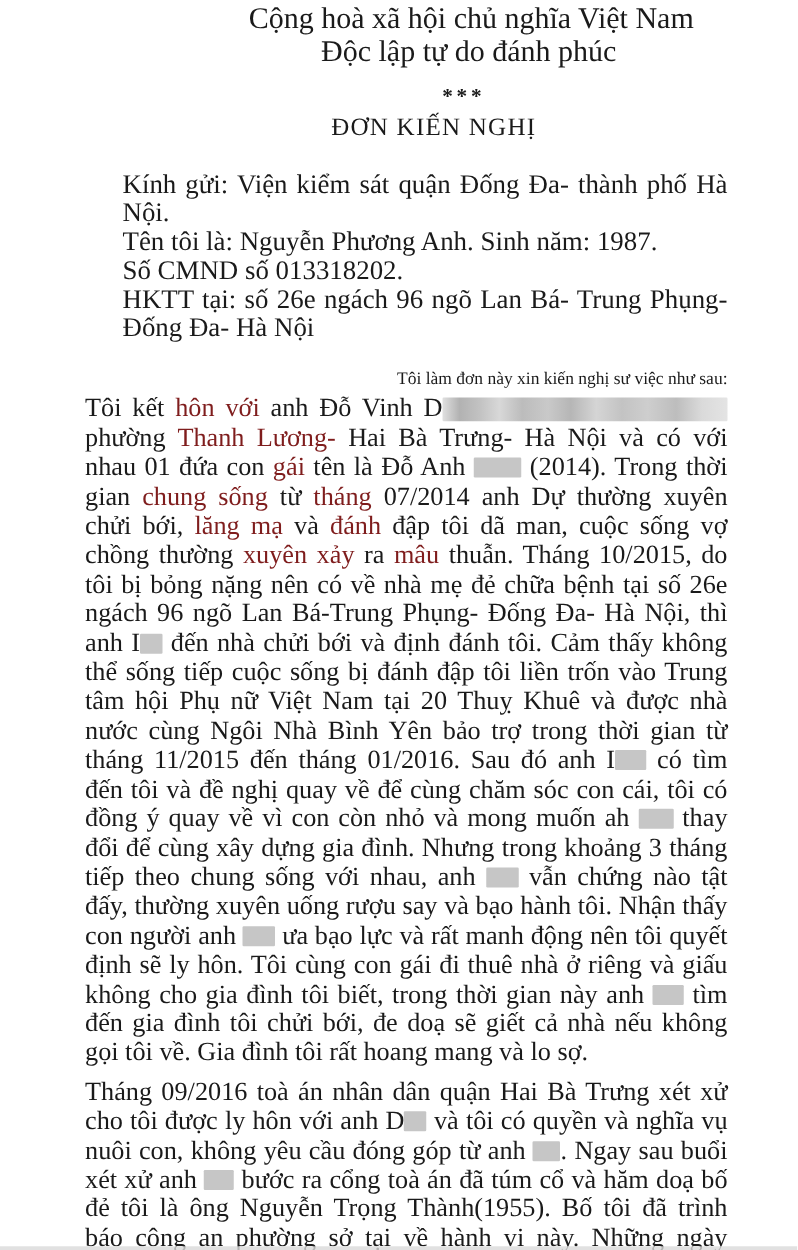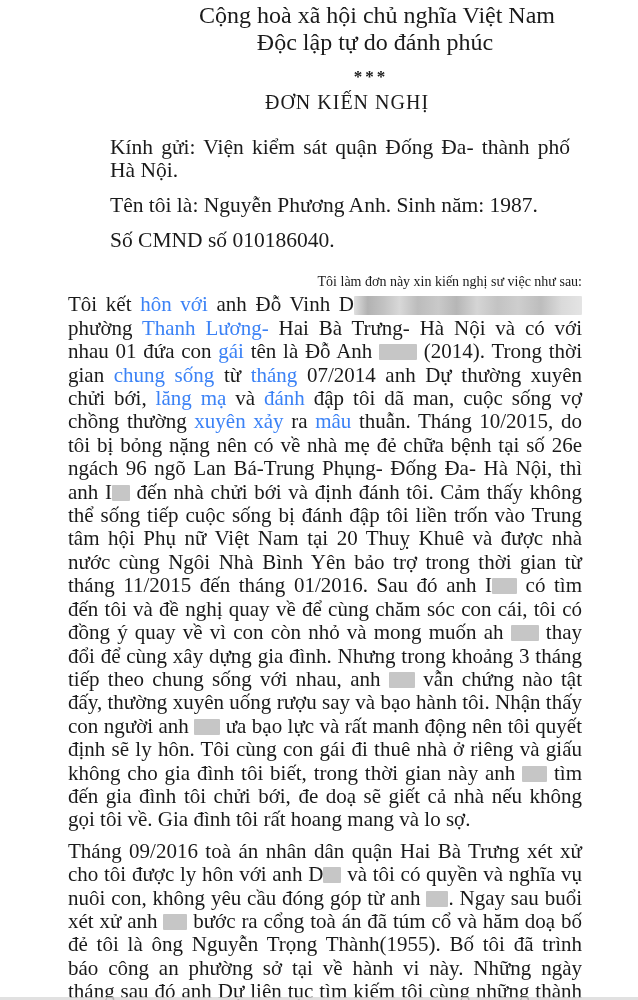--- a/index.html
+++ b/index.html
@@ -17,26 +17,26 @@
   .motto1 { margin-top:2px; transform:translateX(52px); }
   .motto2 { transform:translateX(50px); }
   .stars  { text-align:center; font-size:17px; font-weight:bold; letter-spacing:3px;
             margin-top:12px; line-height:17px; transform:translateX(46px); }
   .title  { text-align:center; font-size:20px; line-height:28px; letter-spacing:1px;
             margin-top:3px; transform:translateX(22px); }
   
   .content { padding:0 56px 0 68px; }
   
   .recipient { margin:20px 0 0 30px; }
-  .recipient p { margin:12px; text-align:justify; font-size:21.5px; line-height:23px; }
+  .recipient p { margin:0; text-align:justify; font-size:21.5px; line-height:23px; }
   
   .intro { margin:18px 0 0; text-indent:30px; font-size:14px; line-height:23.4px;text-align:right; }
   .para  { margin:0; text-align:justify; font-size:21px; line-height:23.4px; }
   .para.gap { margin-top:8px; }
-  .light { color:#3b82f6; }
+  .light { color:#7f1d1d; }
   .redact {
     display:inline-block;
     height:16px; vertical-align:-2px;
     background:#c6c6c6; border-radius:1px;
   }
   .redact-long {
     height:19px; vertical-align:-4px;
     background:linear-gradient(90deg,
       #e0e0e0 0%, #b2b2b2 6%, #c2c2c2 13%, #d8d8d8 20%,
       #bcbcbc 28%, #c9c9c9 37%, #b6b6b6 45%, #d5d5d5 54%,
@@ -54,21 +54,22 @@
   <div class="doc">
     <div class="content">
       <div class="motto1">Cộng hoà xã hội chủ nghĩa Việt Nam</div>
       <div class="motto2">Độc lập tự do đánh phúc</div>
       <div class="stars">***</div>
       <div class="title">ĐƠN KIẾN NGHỊ</div>
 
       <div class="recipient">
           <p>Kính gửi: Viện kiểm sát quận Đống Đa- thành phố Hà Nội.</p>
           <p>Tên tôi là: Nguyễn Phương Anh. Sinh năm: 1987.</p>
-          <p>Số CMND số 010186040.</p>
+          <p>Số CMND số 013318202.</p>
+          <p>HKTT tại: số 26e ngách 96 ngõ Lan Bá- Trung Phụng- Đống Đa- Hà Nội</p>
         </div>
 
       <div>
         <p class="intro">Tôi làm đơn này xin kiến nghị sư việc như sau:</p>
       <p class="para"><span>Tôi kết </span><span class="light">hôn với </span><span>anh Đỗ Vinh D</span><span class="redact redact-long" style="width: 228px;"></span><span> phường </span><span class="light">Thanh Lương- </span><span>Hai Bà Trưng- Hà Nội và có với nhau 01 đứa con </span><span class="light">gái </span><span>tên là Đỗ Anh </span><span class="redact" style="width: 38px;"></span><span> (2014). Trong thời gian </span><span class="light">chung sống </span><span>từ </span><span class="light">tháng </span><span>07/2014 anh Dự thường xuyên chửi bới, </span><span class="light">lăng mạ </span><span>và </span><span class="light">đánh </span><span>đập tôi dã man, cuộc sống vợ chồng thường </span><span class="light">xuyên xảy </span><span>ra </span><span class="light">mâu</span><span> thuẫn. Tháng 10/2015, do tôi bị bỏng nặng nên có về nhà mẹ đẻ chữa bệnh tại số 26e ngách 96 ngõ Lan Bá-Trung Phụng- Đống Đa- Hà Nội, thì anh I</span><span class="redact" style="width: 18px;"></span><span> đến nhà chửi bới và định đánh tôi. Cảm thấy không thể sống tiếp cuộc sống bị đánh đập tôi liền trốn vào Trung tâm hội Phụ nữ Việt Nam tại 20 Thuỵ Khuê và được nhà nước cùng Ngôi Nhà Bình Yên bảo trợ trong thời gian từ tháng 11/2015 đến tháng 01/2016. Sau đó anh I</span><span class="redact" style="width: 25px;"></span><span> có tìm đến tôi và đề nghị quay về để cùng chăm sóc con cái, tôi có đồng ý quay về vì con còn nhỏ và mong muốn ah </span><span class="redact" style="width: 28px;"></span><span> thay đổi để cùng xây dựng gia đình. Nhưng trong khoảng 3 tháng tiếp theo chung sống với nhau, anh </span><span class="redact" style="width: 26px;"></span><span> vẫn chứng nào tật đấy, thường xuyên uống rượu say và bạo hành tôi. Nhận thấy con người anh </span><span class="redact" style="width: 26px;"></span><span> ưa bạo lực và rất manh động nên tôi quyết định sẽ ly hôn. Tôi cùng con gái đi thuê nhà ở riêng và giấu không cho gia đình tôi biết, trong thời gian này anh </span><span class="redact" style="width: 25px;"></span><span> tìm đến gia đình tôi chửi bới, đe doạ sẽ giết cả nhà nếu không gọi tôi về. Gia đình tôi rất hoang mang và lo sợ.</span></p>
           <p class="para gap"><span>Tháng 09/2016 toà án nhân dân quận Hai Bà Trưng xét xử cho tôi được ly hôn với anh D</span><span class="redact" style="width: 18px;"></span><span> và tôi có quyền và nghĩa vụ nuôi con, không yêu cầu đóng góp từ anh </span><span class="redact" style="width: 22px;"></span><span>. Ngay sau buổi xét xử anh </span><span class="redact" style="width: 24px;"></span><span> bước ra cổng toà án đã túm cổ và hăm doạ bố đẻ tôi là ông Nguyễn Trọng Thành(1955). Bố tôi đã trình báo công an phường sở tại về hành vi này. Những ngày tháng sau đó anh Dự liên tục tìm kiếm tôi cùng những thành viên trong</span></p>
         </div>
     </div>
   </div>
   <div class="bottom-edge"></div>

